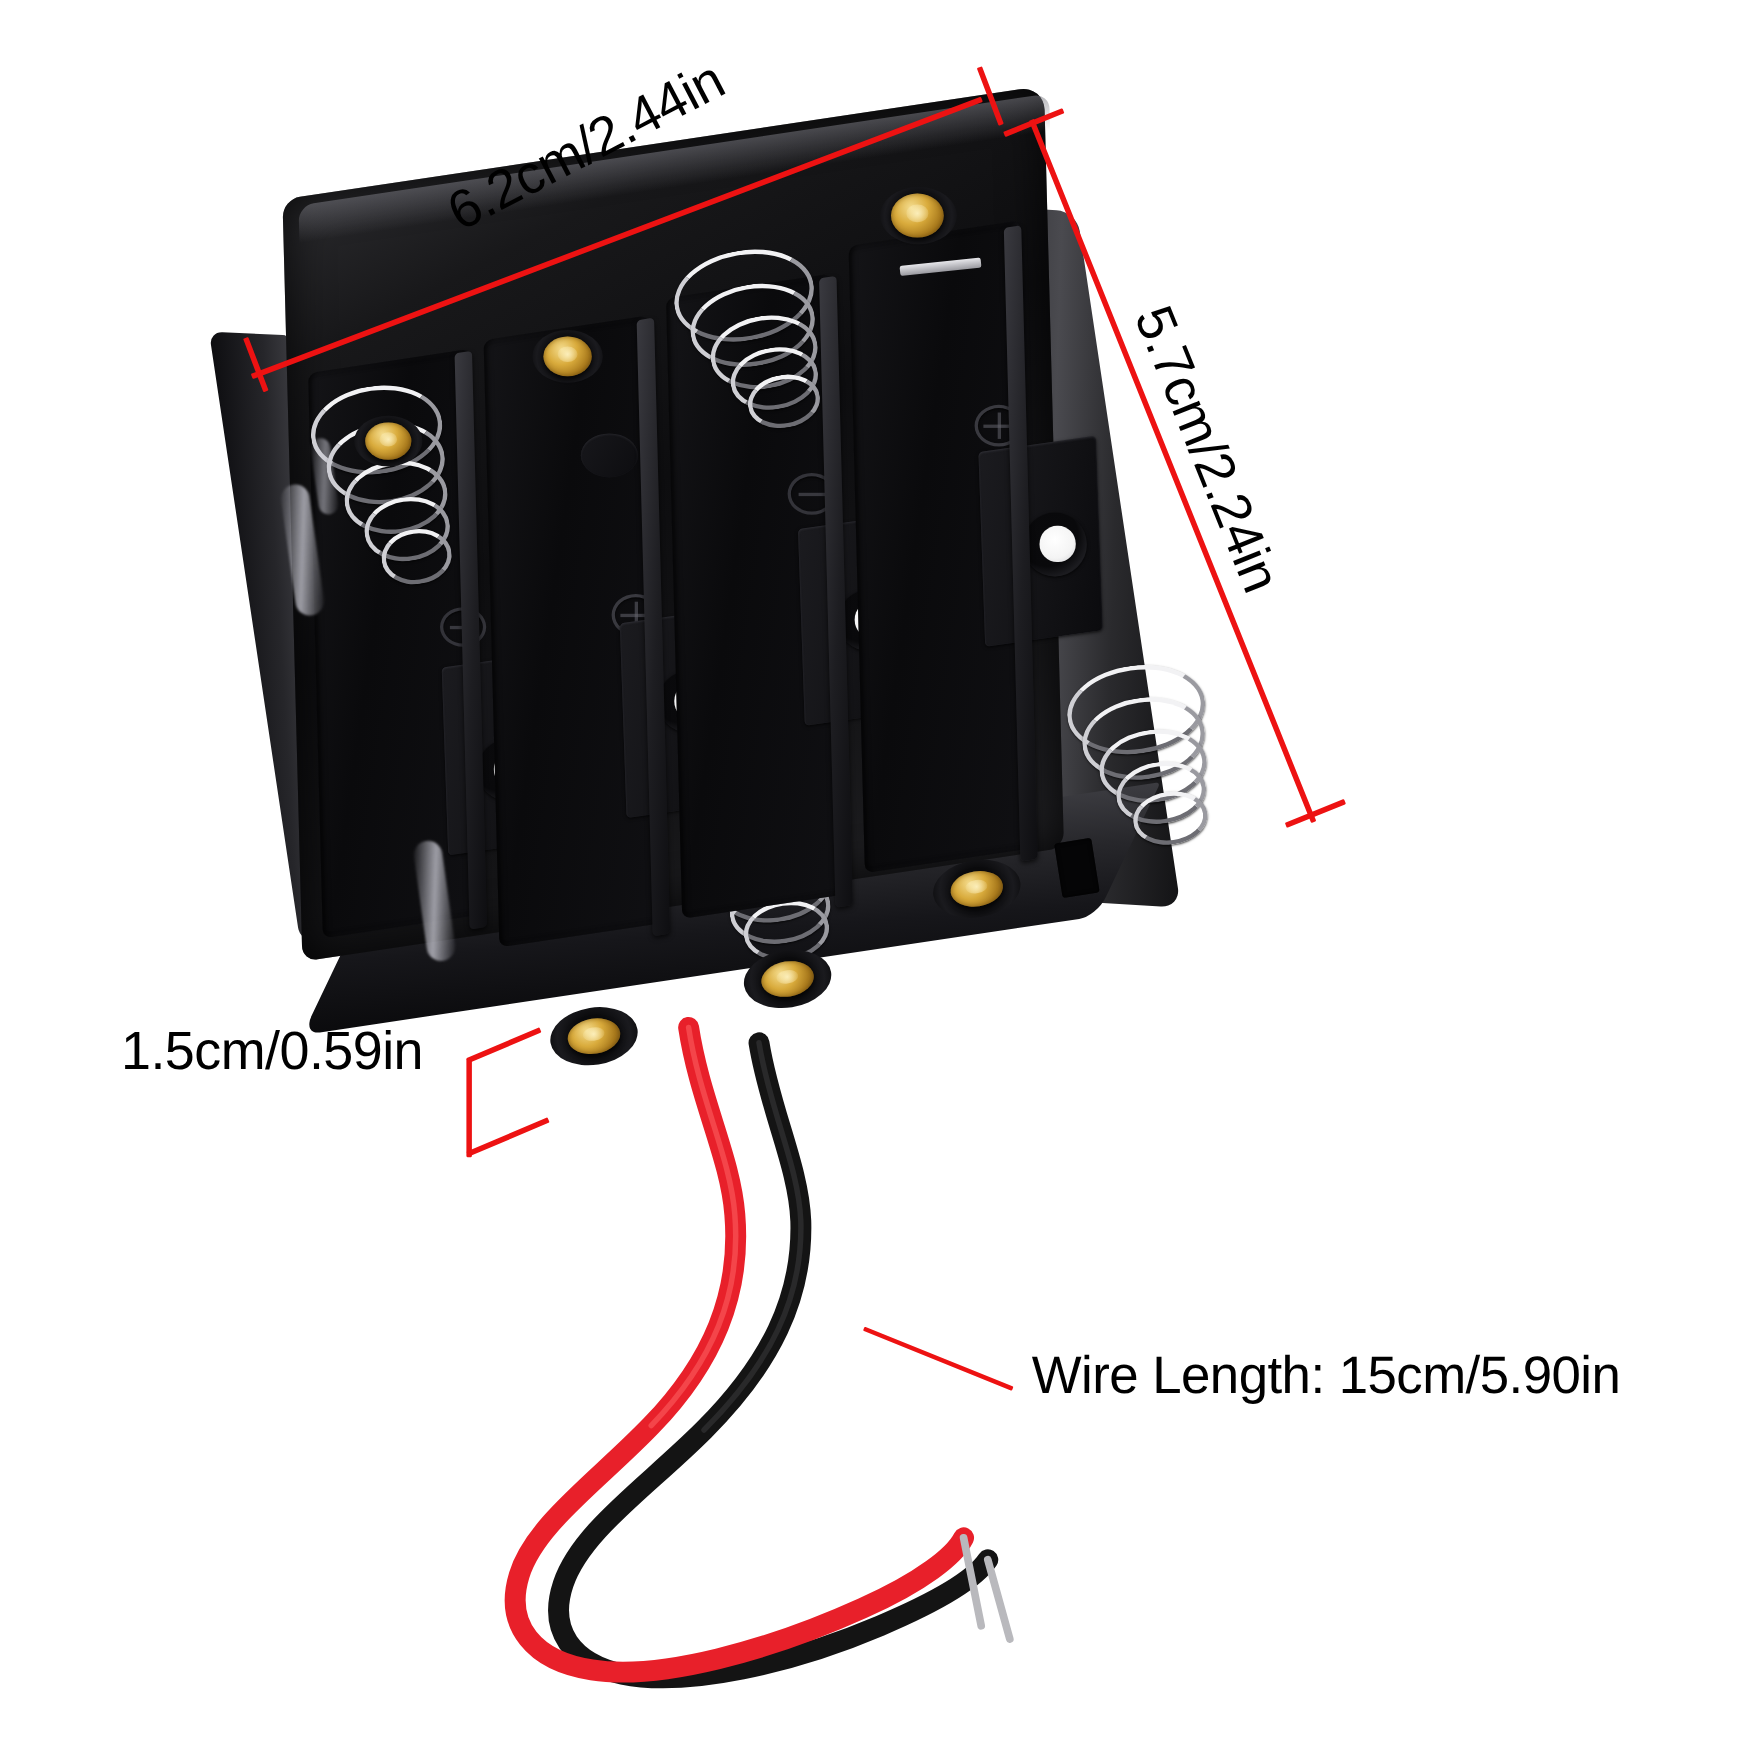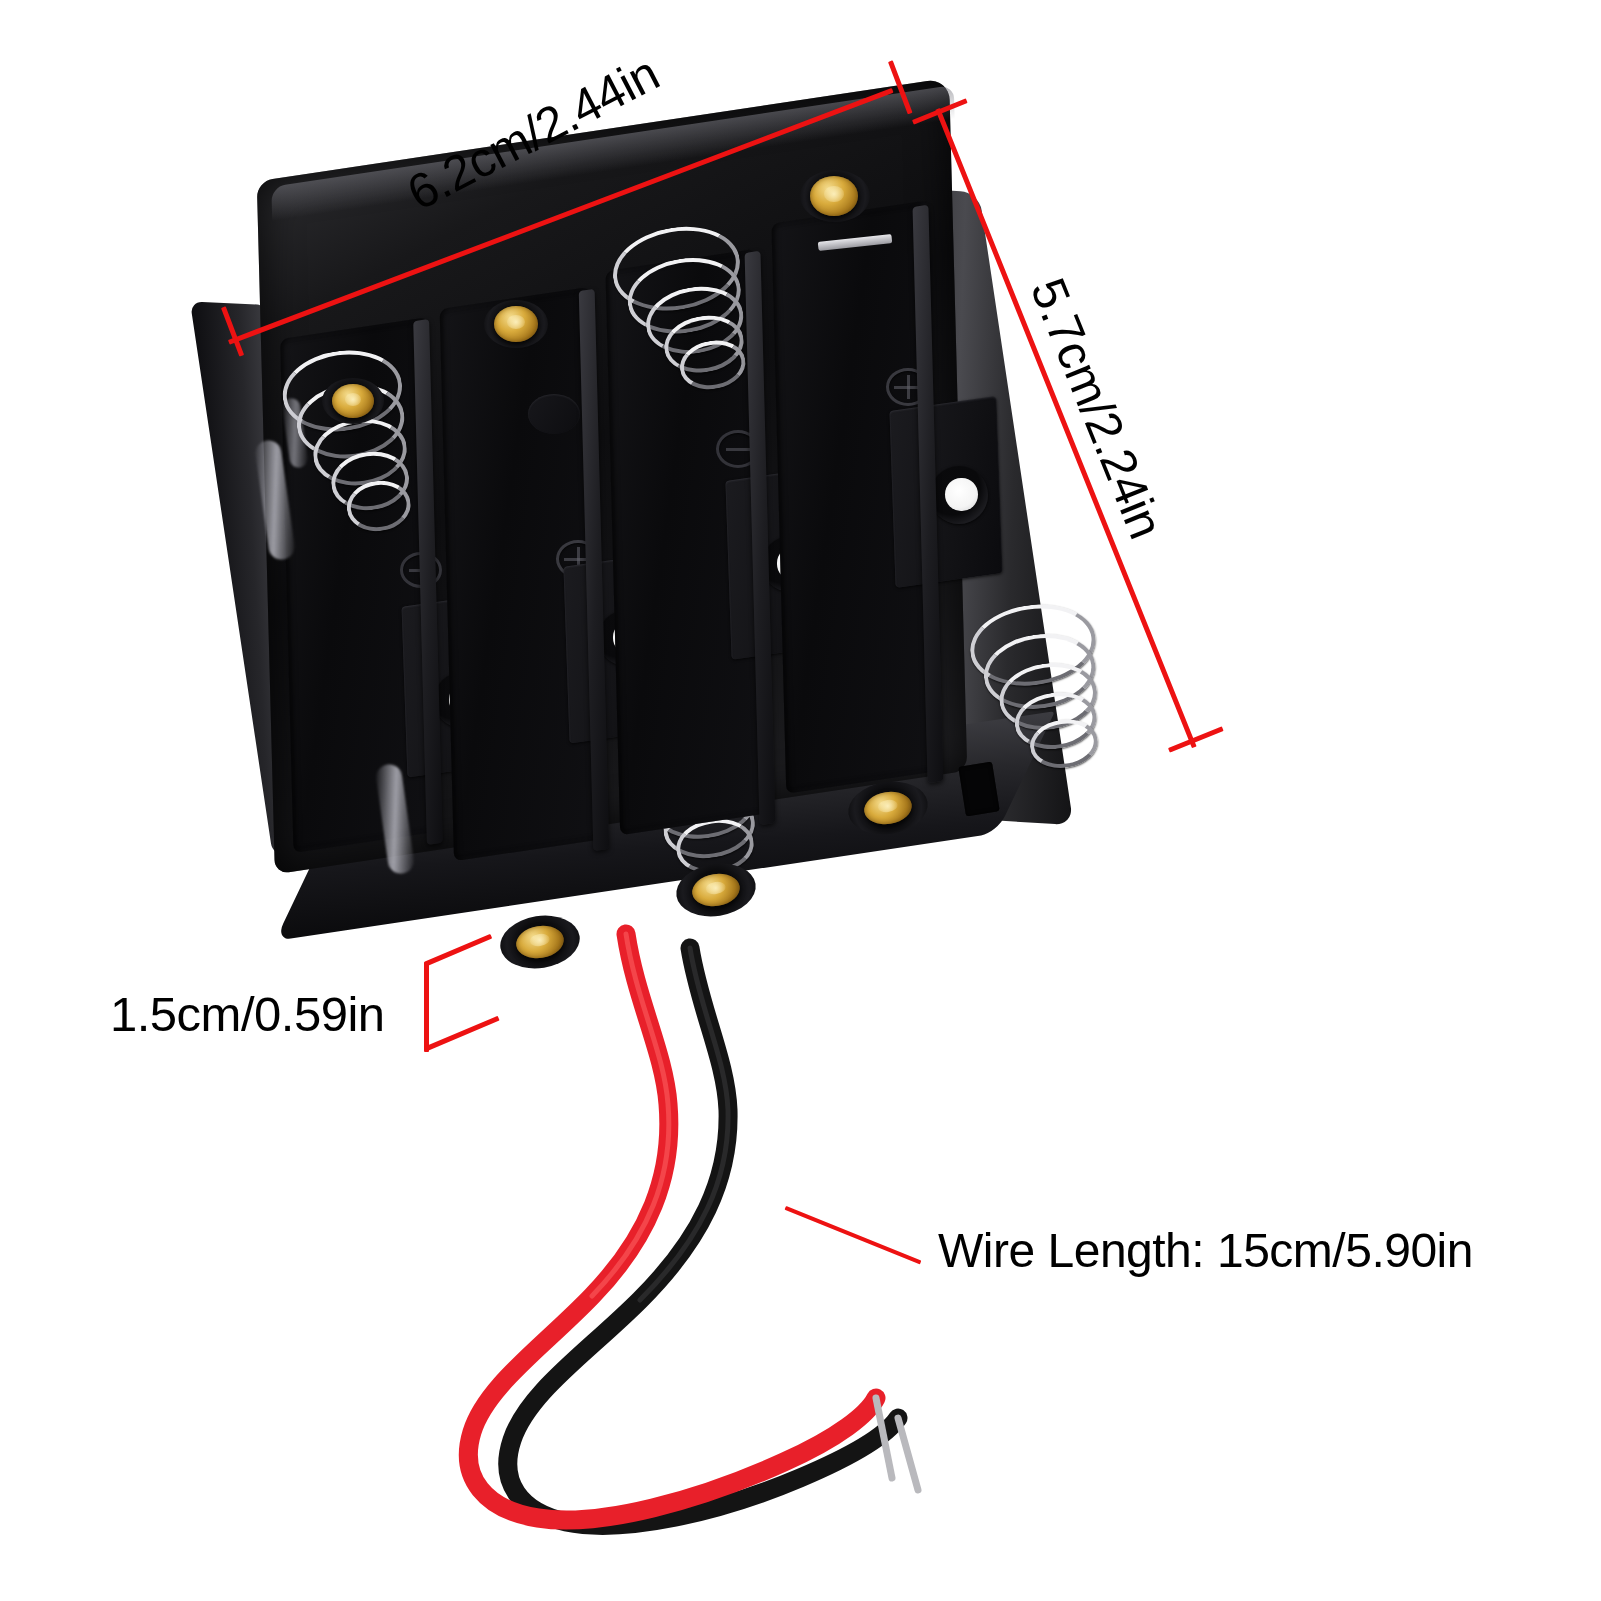--- a/index.html
+++ b/index.html
@@ -6,21 +6,21 @@
   html,body{margin:0;padding:0;background:#ffffff;}
   body{width:1601px;height:1601px;position:relative;overflow:hidden;
        font-family:"Liberation Sans",sans-serif;}
   .stage{position:absolute;inset:0;width:1601px;height:1601px;background:#ffffff;}
 
   
   .dim-label{position:absolute;color:#000000;font-size:49px;font-weight:400;
              letter-spacing:-0.5px;white-space:nowrap;line-height:1;}
   #label-width{left:400px;top:175px;transform:rotate(-27.5deg);transform-origin:0 0;}
   #label-height{left:1068px;top:272px;transform:rotate(68deg);transform-origin:0 0;}
-  #label-thickness{left:110px;top:990px;}
+  #label-thickness{left:110px;top:932px;}
   #label-wire{left:938px;top:1227px;font-size:48px;}
 
   
   .rl{position:absolute;background:#ed1212;transform-origin:0 0;border-radius:1px;}
 
   
   #product{position:absolute;left:0;top:0;width:1601px;height:1601px;}
 
   .holder-body{position:absolute;transform-origin:50% 50%;}
 

